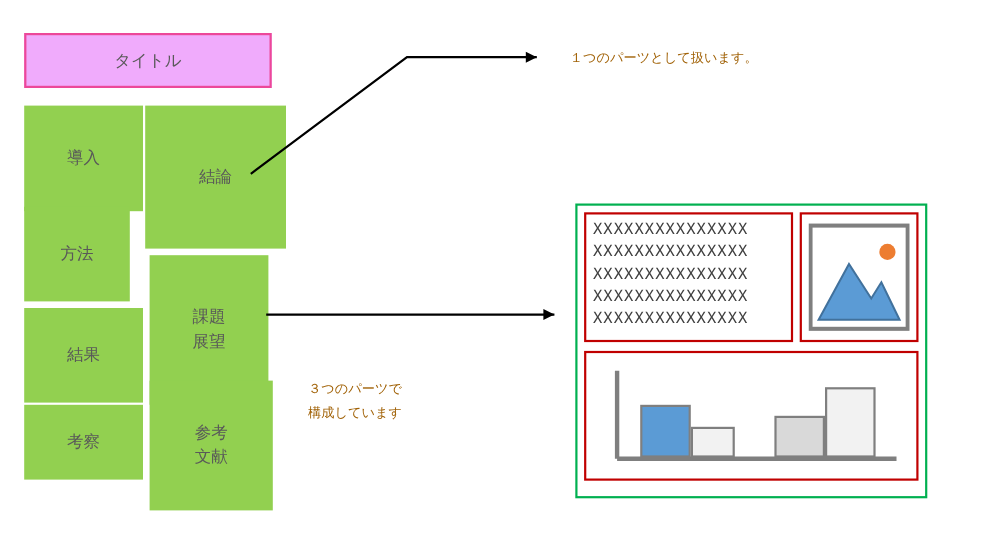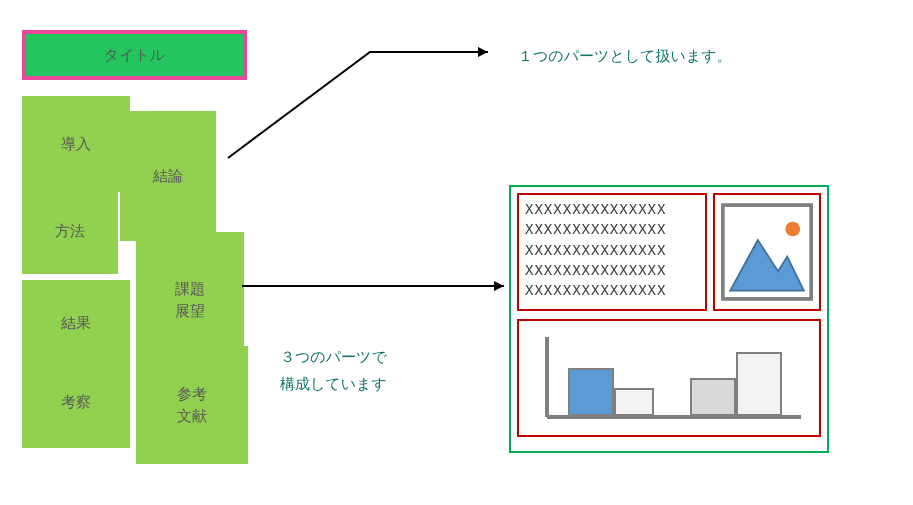--- a/index.html
+++ b/index.html
@@ -12,42 +12,42 @@
       color: #595959;
       position: relative;
       background: #fff;
     }
     .title-box {
       position: absolute;
       left: 22px;
       top: 30px;
       width: 225px;
       height: 50px;
-      border: 4px solid #ec4899;
-      background: #22c55e;
+      border: 2px solid #ec4899;
+      background: #f0abfc;
       display: flex;
       align-items: center;
       justify-content: center;
       box-sizing: border-box;
     }
     .green-block {
       position: absolute;
       background: #92d050;
       display: flex;
       align-items: center;
       justify-content: center;
       color: #595959;
       font-size: 15px;
       text-align: center;
       line-height: 1.5;
     }
     .note {
       position: absolute;
-      color: #0f766e;
-      font-size: 15px;
+      color: #a16207;
+      font-size: 12px;
       line-height: 1.8;
     }
     .parts-frame {
       position: absolute;
       border: 2px solid #00b050;
       box-sizing: border-box;
     }
     .part-box {
       position: absolute;
       border: 2px solid #c00000;
@@ -72,25 +72,25 @@
 
 <div class="green-block" style="left:22px; top:96px; width:108px; height:96px;">
   <span>導入</span>
 </div>
 <div class="green-block" style="left:22px; top:188px; width:96px; height:86px;">
   <span>方法</span>
 </div>
 <div class="green-block" style="left:22px; top:280px; width:108px; height:86px;">
   <span>結果</span>
 </div>
-<div class="green-block" style="left:22px; top:356px; width:108px; height:92px;">
+<div class="green-block" style="left:22px; top:368px; width:108px; height:68px;">
   <span>考察</span>
 </div>
 
-<div class="green-block" style="left:120px; top:96px; width:96px; height:130px;margin-top:15px;">
+<div class="green-block" style="left:132px; top:96px; width:128px; height:130px;">
   <span>結論</span>
 </div>
 <div class="green-block" style="left:136px; top:232px; width:108px; height:136px; white-space:pre-line;">
   <span>課題
 展望</span>
 </div>
 <div class="green-block" style="left:136px; top:346px; width:112px; height:118px; white-space:pre-line;">
   <span>参考
 文献</span>
 </div>
@@ -107,21 +107,21 @@
 <svg style="position:absolute; left:238px; top:272px; width:280px; height:40px;">
   <line x1="4" y1="14" x2="266" y2="14" stroke="#000" stroke-width="2"></line>
   <polygon points="266,14 256,9 256,19" fill="#000"></polygon>
 </svg>
 
 <div class="note" style="left:280px; top:325px;margin-top:18px;">
   <span>３つのパーツで</span><br>
   <span>構成しています</span>
 </div>
 
-<div class="parts-frame" style="left:509px; top:185px; width:320px; height:268px;">
+<div class="parts-frame" style="left:523px; top:185px; width:320px; height:268px;">
 
   <div class="part-box xtext" style="left:6px; top:6px; width:190px; height:118px;">
     <div>XXXXXXXXXXXXXXX</div>
     <div>XXXXXXXXXXXXXXX</div>
     <div>XXXXXXXXXXXXXXX</div>
     <div>XXXXXXXXXXXXXXX</div>
     <div>XXXXXXXXXXXXXXX</div>
   </div>
 
   <div class="part-box" style="left:202px; top:6px; width:108px; height:118px; padding:6px;">

